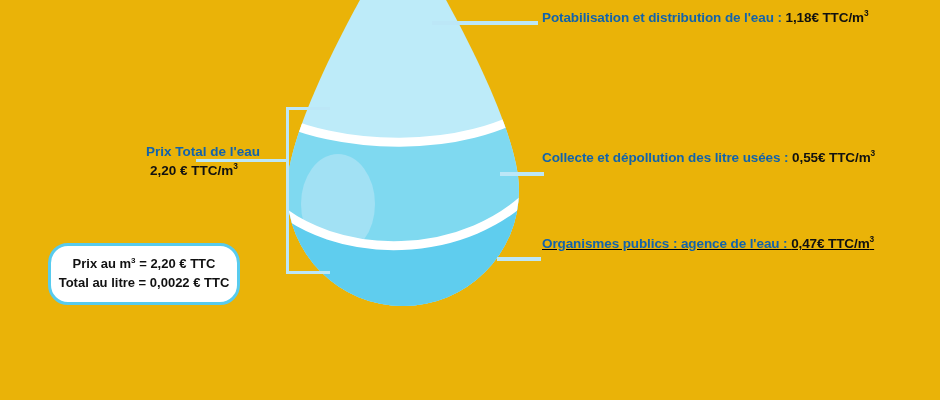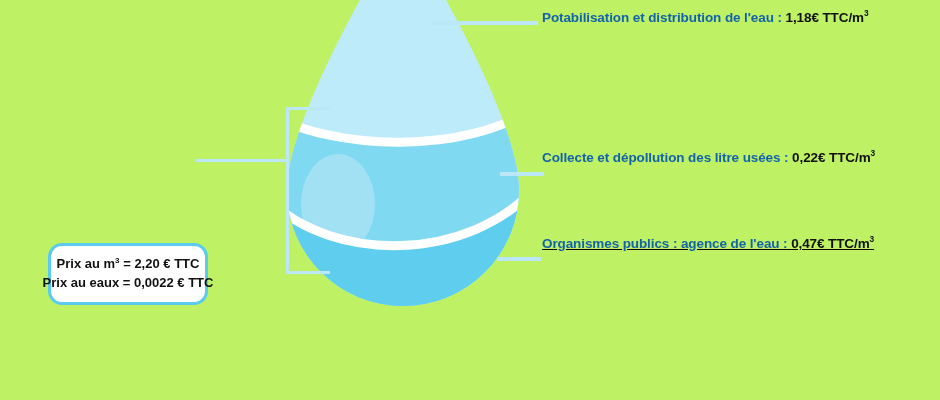--- a/index.html
+++ b/index.html
@@ -5,21 +5,21 @@
   html, body {
     margin: 0;
     padding: 0;
     background: #ffffff;
   }
   #stage {
     position: relative;
     width: 940px;
     height: 400px;
     overflow: hidden;
-    background: #bef264;
+    background: #eab308;
     font-family: "Liberation Sans", sans-serif;
   }
 
   
   #droplet-wrap {
     position: absolute;
     left: 283px;
     top: -78px;
     width: 240px;
     height: 400px;
@@ -71,24 +71,24 @@
     font-weight: bold;
     display: block;
     padding-right: 22px;
   }
 
   
   #price-box {
     position: absolute;
     left: 48px;
     top: 243px;
-    width: 160px;
+    width: 192px;
     height: 62px;
     border: 3px solid #58cbee;
-    border-radius: 14px;
+    border-radius: 20px;
     box-sizing: border-box;
     display: flex;
     flex-direction: column;
     align-items: center;
     justify-content: center;
     background: #ffffff;
   }
   #price-box div {
     color: #111111;
     font-size: 13px;
@@ -137,26 +137,30 @@
 
   <div class="conn" style="left:432px; top:21px; width:106px;"></div>
   <div class="conn" style="left:500px; top:172px; width:44px;"></div>
   <div class="conn" style="left:497px; top:257px; width:44px;"></div>
 
   <div class="r-label" style="left:542px; top:8px;">
     <span class="seg-name">Potabilisation et distribution de l'eau : </span><span class="seg-val">1,18€ TTC/m</span><sup class="seg-val">3</sup>
   </div>
 
   <div class="r-label" style="left:542px; top:148px;">
-    <span class="seg-name">Collecte et dépollution des litre usées : </span><span class="seg-val">0,22€ TTC/m</span><sup class="seg-val">3</sup>
+    <span class="seg-name">Collecte et dépollution des litre usées : </span><span class="seg-val">0,55€ TTC/m</span><sup class="seg-val">3</sup>
   </div>
 
   <div class="r-label" style="left:542px; top:234px;text-decoration:underline;">
     <span class="seg-name">Organismes publics : agence de l'eau : </span><span class="seg-val">0,47€ TTC/m</span><sup class="seg-val">3</sup>
   </div>
 
+  <div id="total-label">
+    <span class="t-top">Prix Total de l'eau</span>
+    <span class="t-bot"><span>2,20 € TTC/m</span><sup>3</sup></span>
+  </div>
 
   <div id="price-box">
     <div><span>Prix au m</span><sup>3</sup><span> = 2,20 € TTC</span></div>
-    <div>Prix au eaux = 0,0022 € TTC</div>
+    <div>Total au litre = 0,0022 € TTC</div>
   </div>
 
 </div>
 
 </body></html>

